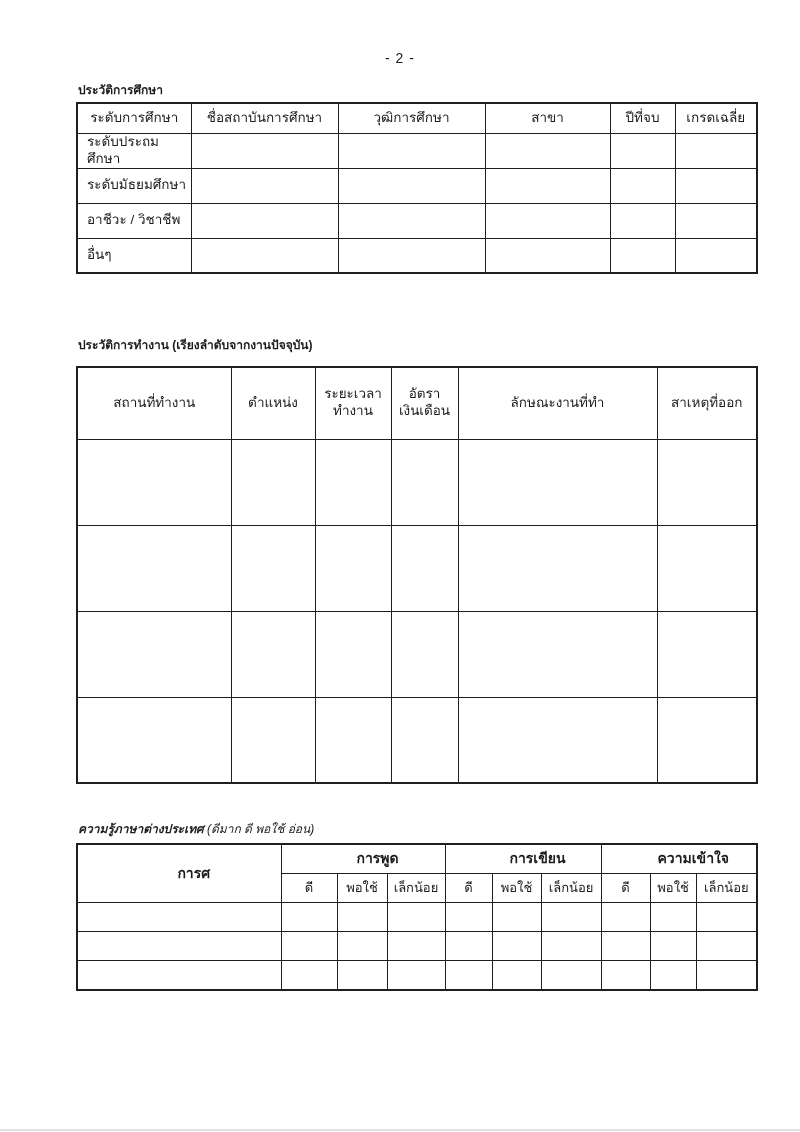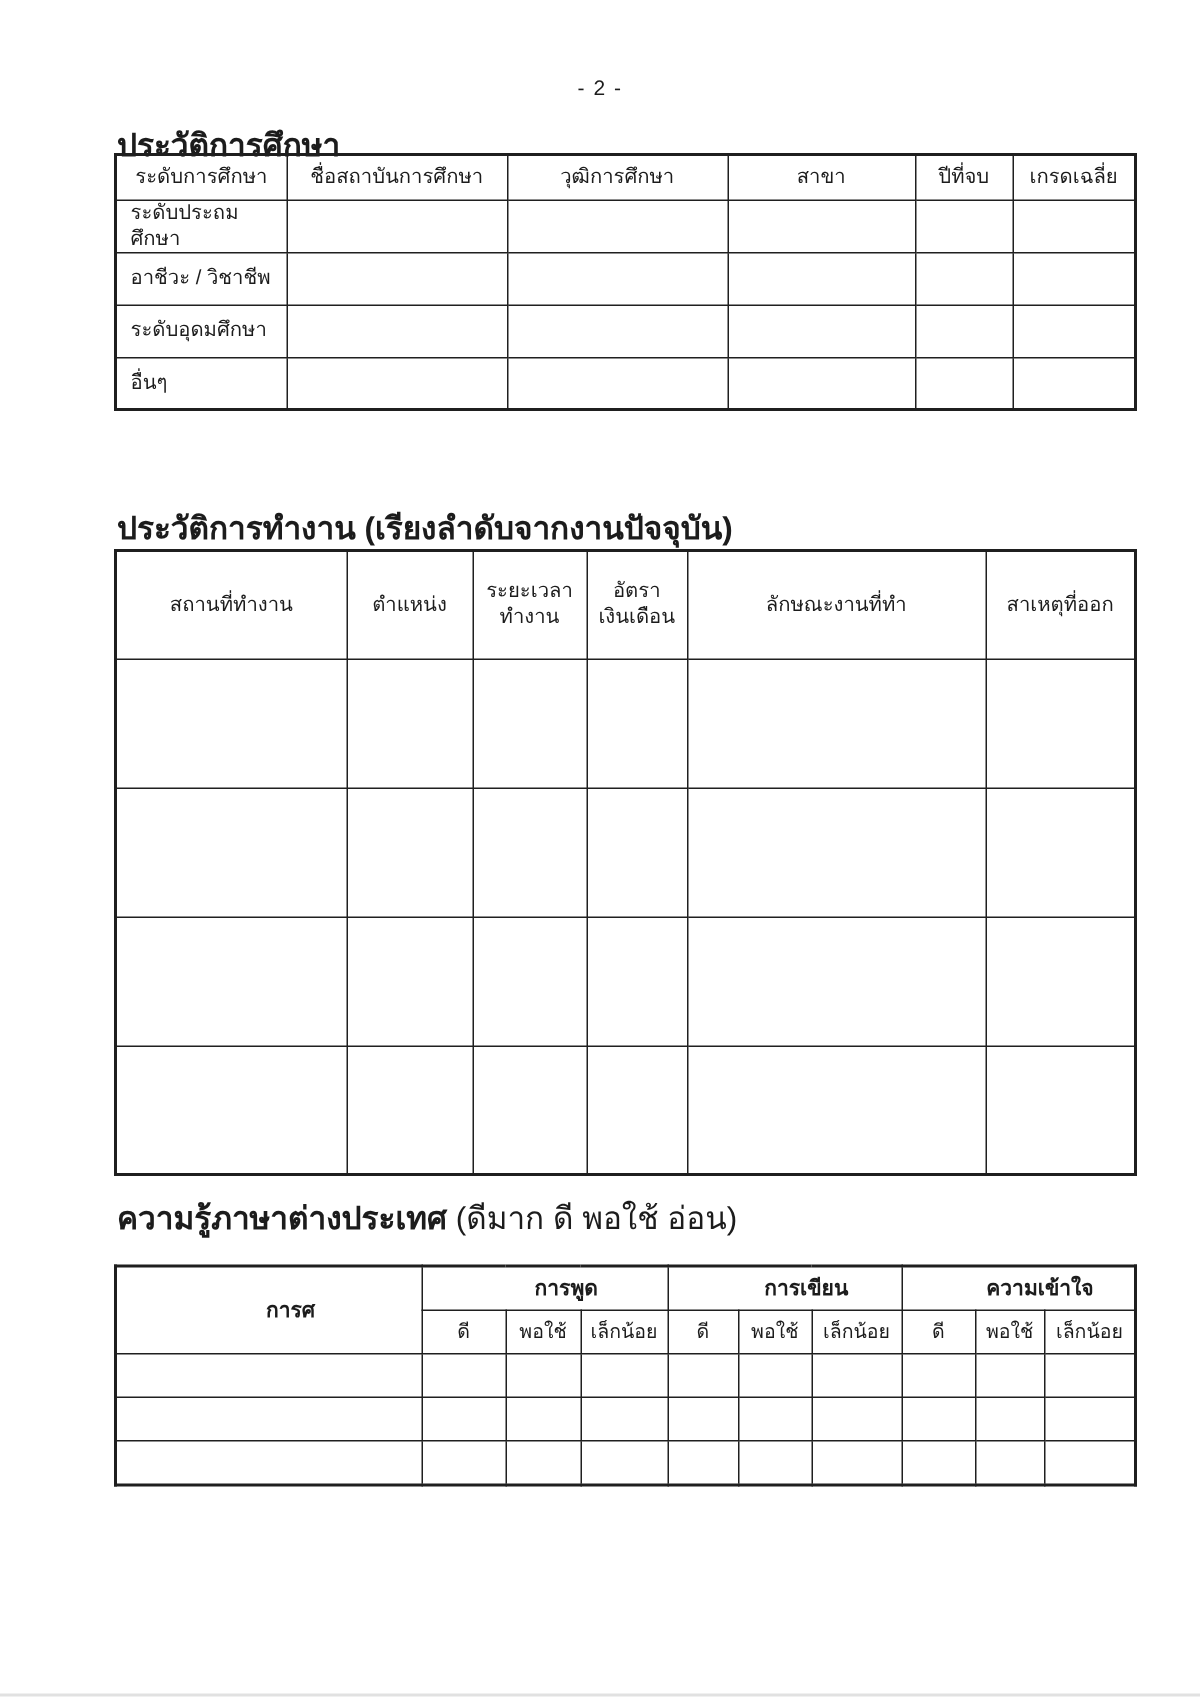--- a/index.html
+++ b/index.html
@@ -6,27 +6,27 @@
   .page {
     position:relative; width:800px; height:1132px; background:#ffffff;
     font-family:"Liberation Sans","DejaVu Sans",sans-serif;
     color:#1c1c1c; overflow:hidden;
   }
   .page-number {
     position:absolute; top:50px; left:0; width:800px;
     text-align:center; font-size:14px; letter-spacing:1px;
   }
   .section-title {
-    position:absolute; left:78px; font-size:21px; font-weight:bold;
+    position:absolute; left:78px; font-size:12px; font-weight:bold;
     white-space:nowrap;
   }
   .section-title .note { font-weight:normal; }
   .title-edu  { top:80px; }
   .title-work { top:335px; }
-  .title-lang { top:795px; }
+  .title-lang { top:819px;font-style:italic; }
 
   table {
     position:absolute; left:76px; border-collapse:collapse; table-layout:fixed;
     width:680px; border:2px solid #1f1f1f;
   }
   .tbl-edu  { top:102px;padding-left:27px; }
   .tbl-work { top:366px; }
   .tbl-lang { top:843px; }
 
   th, td {
@@ -81,29 +81,29 @@
     </tr>
     <tr class="data-row">
       <td class="row-label">ระดับประถมศึกษา</td>
       <td></td>
           <td></td>
       <td></td>
           <td></td>
       <td></td>
     </tr>
     <tr class="data-row">
+      <td class="row-label">ระดับมัธยมศึกษา</td>
+      <td></td>
+          <td></td>
+      <td></td>
+          <td></td>
+      <td></td>
+    </tr>
+    <tr class="data-row">
       <td class="row-label">อาชีวะ / วิชาชีพ</td>
-      <td></td>
-          <td></td>
-      <td></td>
-          <td></td>
-      <td></td>
-    </tr>
-    <tr class="data-row">
-      <td class="row-label">ระดับอุดมศึกษา</td>
       <td></td>
           <td></td>
       <td></td>
           <td></td>
       <td></td>
     </tr>
     <tr class="data-row">
       <td class="row-label">อื่นๆ</td>
       <td></td>
           <td></td>

